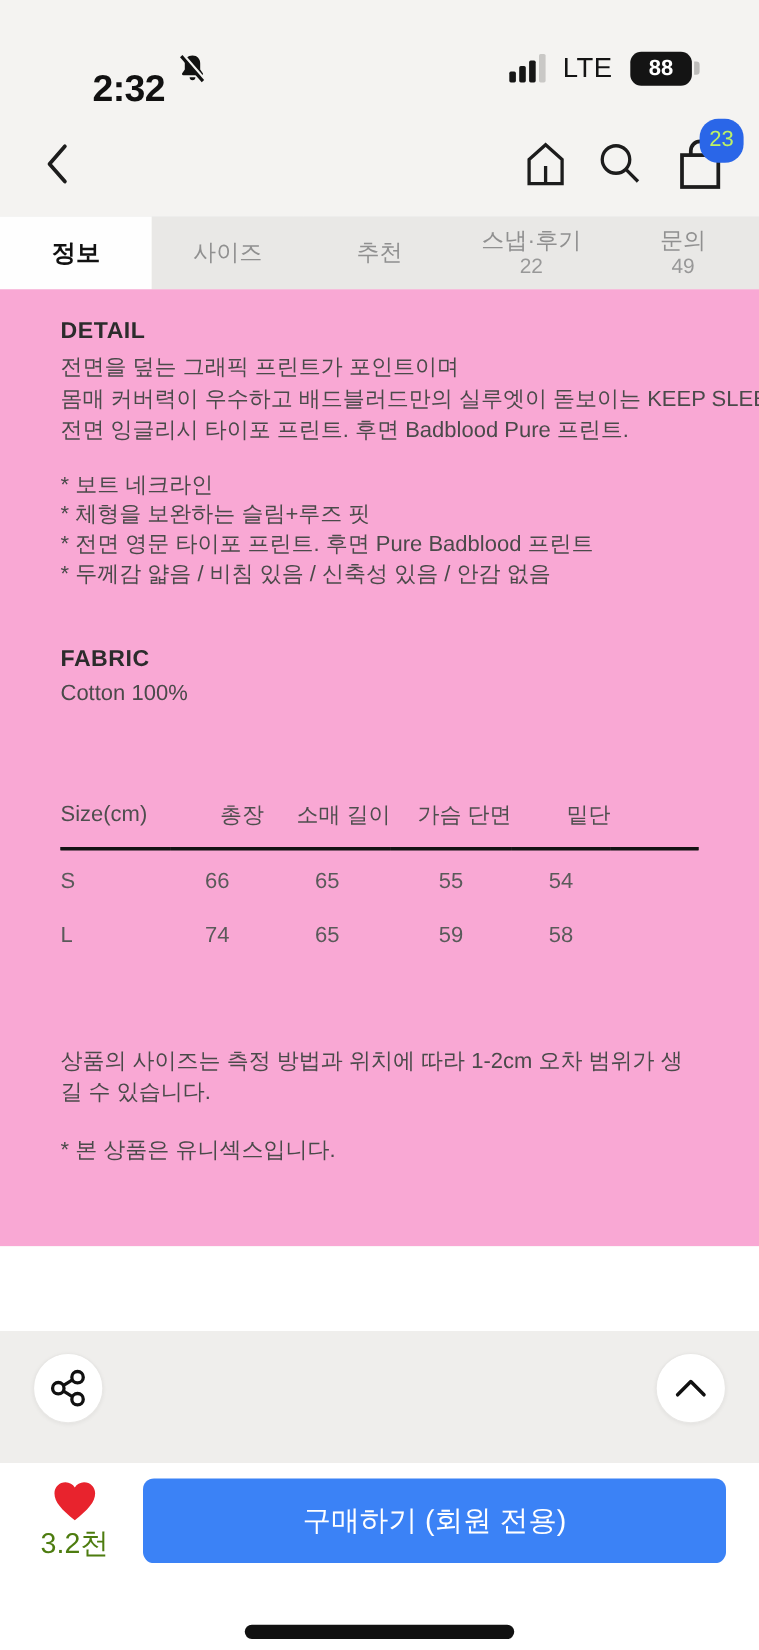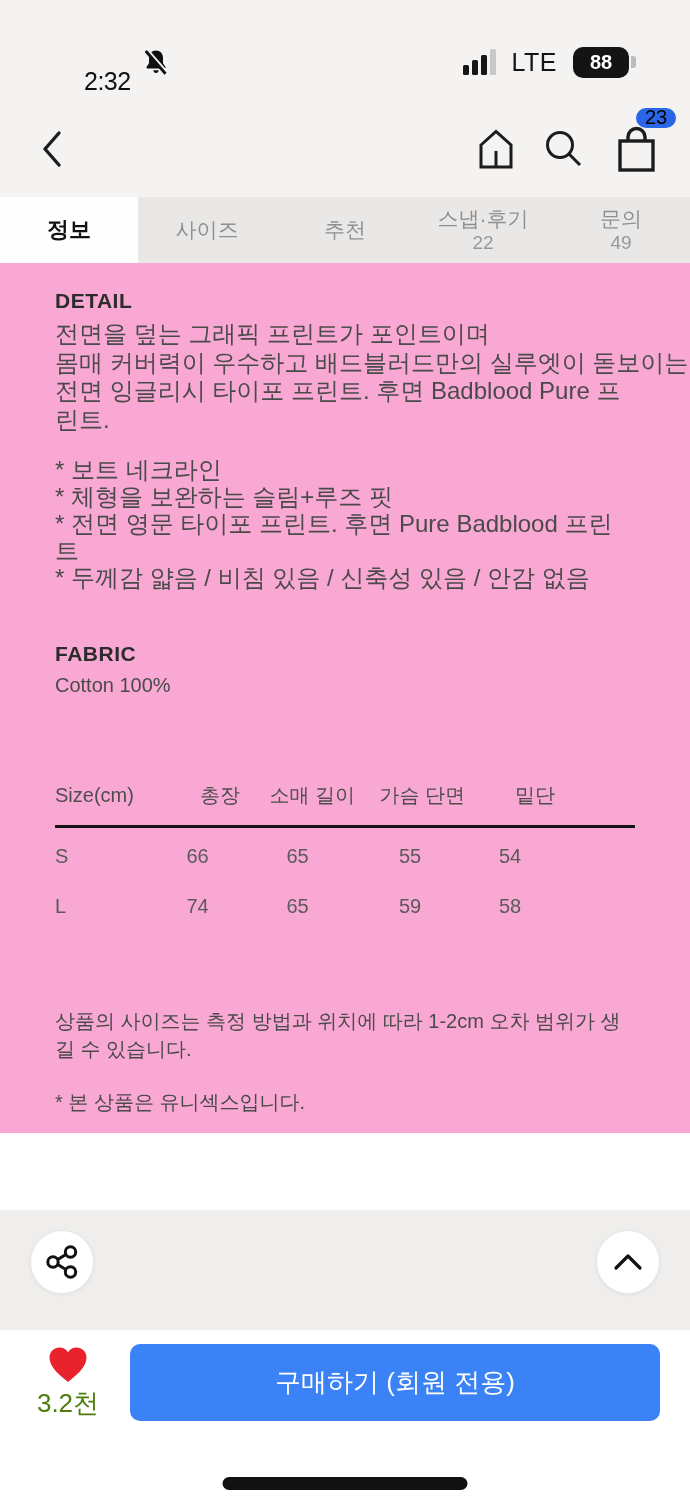--- a/index.html
+++ b/index.html
@@ -9,56 +9,56 @@
     background:#f4f3f1; overflow:hidden; color:#2c2c2c;
     display:flex; flex-direction:column;
   }
   
   .status-bar {
     height:100px; background:#f4f3f1; flex:0 0 auto;
     display:flex; align-items:center; justify-content:space-between;
     padding:24px 54px 0 84px;
   }
   .sb-left { display:flex; align-items:center; gap:10px; }
-  .sb-time { font-size:25px; font-weight:400; color:#111; letter-spacing:-.5px;margin-top:38px; }
+  .sb-time { font-size:34px; font-weight:700; color:#111; letter-spacing:-.5px;margin-top:38px; }
   .sb-right { display:flex; align-items:center; gap:16px; }
   .sig-bars { display:flex; align-items:flex-end; gap:3px; height:26px; }
   .sig-bars i { display:block; width:6px; border-radius:1.5px; background:#161616; }
   .sig-bars i.b1{height:10px} .sig-bars i.b2{height:15px} .sig-bars i.b3{height:20px}
   .sig-bars i.b4{height:26px; background:#c9c8c6;}
   .sb-lte { font-size:25px; font-weight:500; color:#141414; letter-spacing:.5px; }
   .battery { display:flex; align-items:center; }
   .batt-pill { width:56px; height:31px; border-radius:10px; background:#141414;
     color:#fff; font-size:20px; font-weight:700; display:flex; align-items:center; justify-content:center; }
   .batt-tip { width:5px; height:12px; border-radius:0 3px 3px 0; background:#bdbcba; margin-left:2px; }
   
   .nav-bar {
     height:97px; background:#f4f3f1; flex:0 0 auto;
     display:flex; align-items:center; justify-content:space-between;
     padding:0 30px 0 40px;
   }
   .nav-right { display:flex; align-items:center; gap:26px; }
   .icon-btn { background:none; border:none; cursor:pointer; position:relative; display:flex; align-items:center; justify-content:center; padding:0; }
   .cart-badge {
-    position:absolute; top:-16px; right:-16px; min-width:40px; height:20px;
-    background:#2a66e8; border-radius:17px; color:#000000; font-size:20px;
+    position:absolute; top:-16px; right:-16px; min-width:40px; height:40px;
+    background:#2a66e8; border-radius:17px; color:#bef264; font-size:20px;
     display:flex; align-items:center; justify-content:center; padding:0 8px;
   }
   
   .tab-bar { height:66px; flex:0 0 auto; display:flex; background:#e9e8e6; }
   .tab { flex:1 1 0; display:flex; flex-direction:column; align-items:center; justify-content:center;
     font-size:21px; color:#909090; line-height:1.15; cursor:pointer; background:#e9e8e6; border:none;
     font-family:inherit; }
   .tab .tab-count { font-size:19px; color:#989898; margin-top:1px; }
   .tab.active { background:#fefefe; color:#111; font-weight:700; font-size:22px; }
   
   .content { height:870px; flex:0 0 auto; background:#f9a8d4; overflow:hidden; padding:26px 55px 0 55px; }
   .sec-heading { font-size:21px; font-weight:800; letter-spacing:.5px; color:#2c2c2c; }
   .detail-para { margin-top:7px; }
-  .detail-para .ln, .bullets .ln { font-size:24px; line-height:28.5px; color:#4a4a4a; }
+  .detail-para .ln, .bullets .ln { font-size:20px; line-height:28.5px; color:#4a4a4a; }
   .ln.nowrap { white-space:nowrap; }
   .bullets { margin-top:22px; }
   .bullets .ln { line-height:27px; }
   .fabric-heading { margin-top:51px; }
   .fabric-value { margin-top:5px; font-size:20px; color:#4a4a4a; line-height:28px; }
   
   .size-table { margin-top:83px; width:580px; border-collapse:collapse; table-layout:fixed; }
   .size-table col.c0{width:100px} .size-table col.c1{width:85px} .size-table col.c2{width:115px}
   .size-table col.c3{width:110px} .size-table col.c4{width:90px} .size-table col.c5{width:80px}
   .size-table th { font-weight:400; font-size:20px; color:#4e4e4e; text-align:right;

